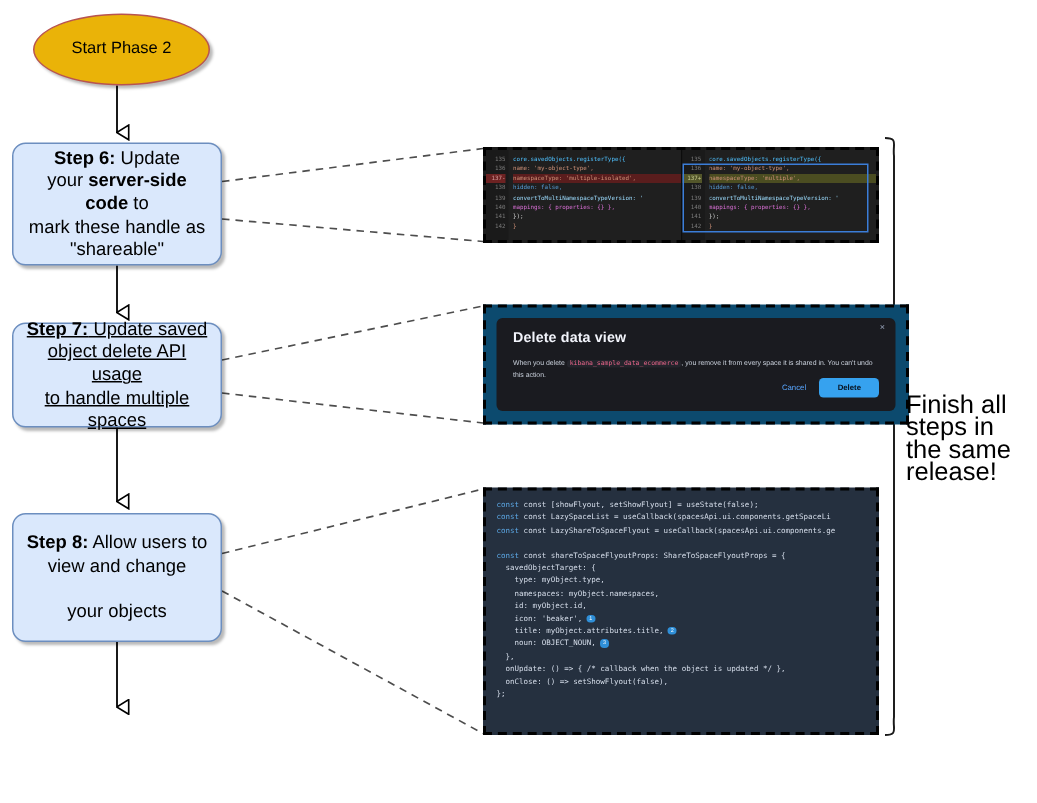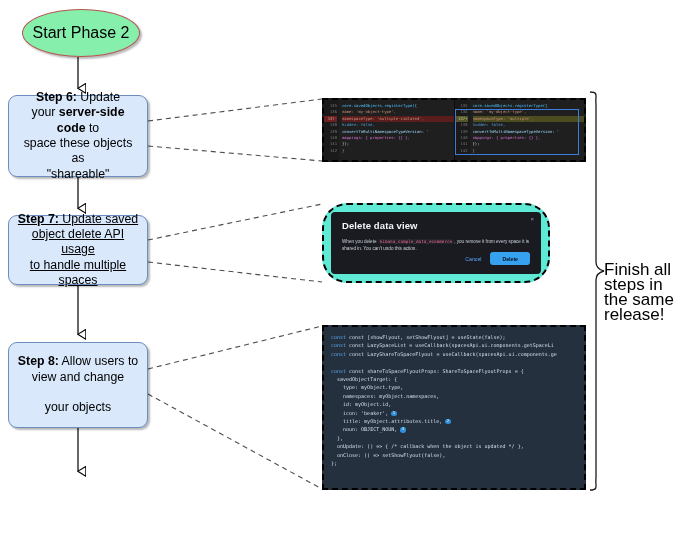--- a/index.html
+++ b/index.html
@@ -5,38 +5,38 @@
   html,body{margin:0;padding:0;background:#ffffff;}
   body{width:691px;height:535px;position:relative;overflow:hidden;
        font-family:"Liberation Sans",sans-serif;color:#000;}
   .canvas{position:absolute;inset:0;}
   svg.wires{position:absolute;left:0;top:0;width:691px;height:535px;overflow:visible;}
 
   
   .node{position:absolute;box-sizing:border-box;display:flex;align-items:center;
         justify-content:center;text-align:center;line-height:1.25;}
   .terminator{width:118px;height:48px;border-radius:50%;
-        background:#86efac;border:1.3px solid #b85450;font-size:16px;
+        background:#eab308;border:1.3px solid #b85450;font-size:11px;
         box-shadow:2px 2px 2px rgba(0,0,0,.28);}
   .process{width:140px;border-radius:9px;background:#dae8fc;
         border:1.3px solid #6c8ebf;font-size:12.3px;padding:2px 7px;
         box-shadow:2px 2px 2px rgba(0,0,0,.28);}
   .process b{font-weight:bold;}
 
   #node-start{left:22px;top:9px;}
   #node-finish{left:20px;top:478px;}
   #node-step6{left:8px;top:95px;height:82px;}
   #node-step7{left:8px;top:215px;height:70px;text-decoration:underline;}
   #node-step8{left:8px;top:342px;height:86px;}
 
   
   .shot{position:absolute;box-sizing:border-box;border:2.4px dashed #000;
         background:#1b1d21;overflow:hidden;}
   #shot-code1{left:322px;top:98px;width:264px;height:64px;background:#1c1c1c;}
-  #shot-modal{left:322px;top:203px;width:228px;height:80px;background:#5eead4;border-radius:25px;}
+  #shot-modal{left:322px;top:203px;width:284px;height:80px;background:#0c4a6e;}
   #shot-code2{left:322px;top:325px;width:264px;height:165px;background:#25303f;}
 
   
   .diff{display:flex;width:100%;height:100%;font-family:"DejaVu Sans Mono",monospace;
         font-size:3.9px;line-height:6.4px;}
   .diff-pane{flex:1;display:flex;min-width:0;background:#1f1f1f;}
   .diff-pane + .diff-pane{border-left:1px solid #0c0c0c;}
   .gutter{width:13px;flex:none;background:#1a1a1a;color:#7a7a7a;text-align:right;
           padding:3px 2px 0 0;}
   .gutter div{height:6.4px;}
@@ -111,21 +111,21 @@
 
   <div class="node terminator" id="node-start">
     <span>Start Phase 2</span>
   </div>
 
 
   <div class="node process" id="node-step6">
     <div>
       <b>Step 6:</b><span> Update</span><br>
       <span>your </span><b>server-side code</b><span> to</span><br>
-      <span>space these objects as</span><br>
+      <span>mark these handle as</span><br>
       <span>"shareable"</span>
     </div>
   </div>
 
   <div class="node process" id="node-step7">
     <div>
       <b>Step 7:</b><span> Update saved</span><br>
       <span>object delete API usage</span><br>
       <span>to handle multiple spaces</span>
     </div>

